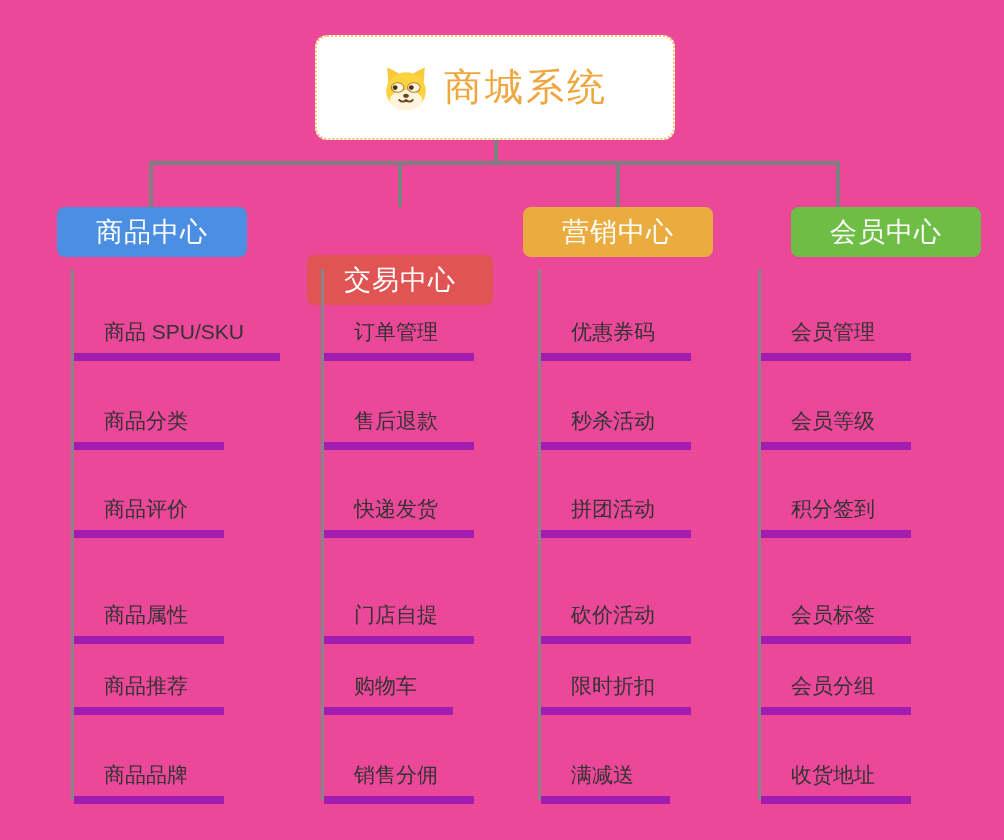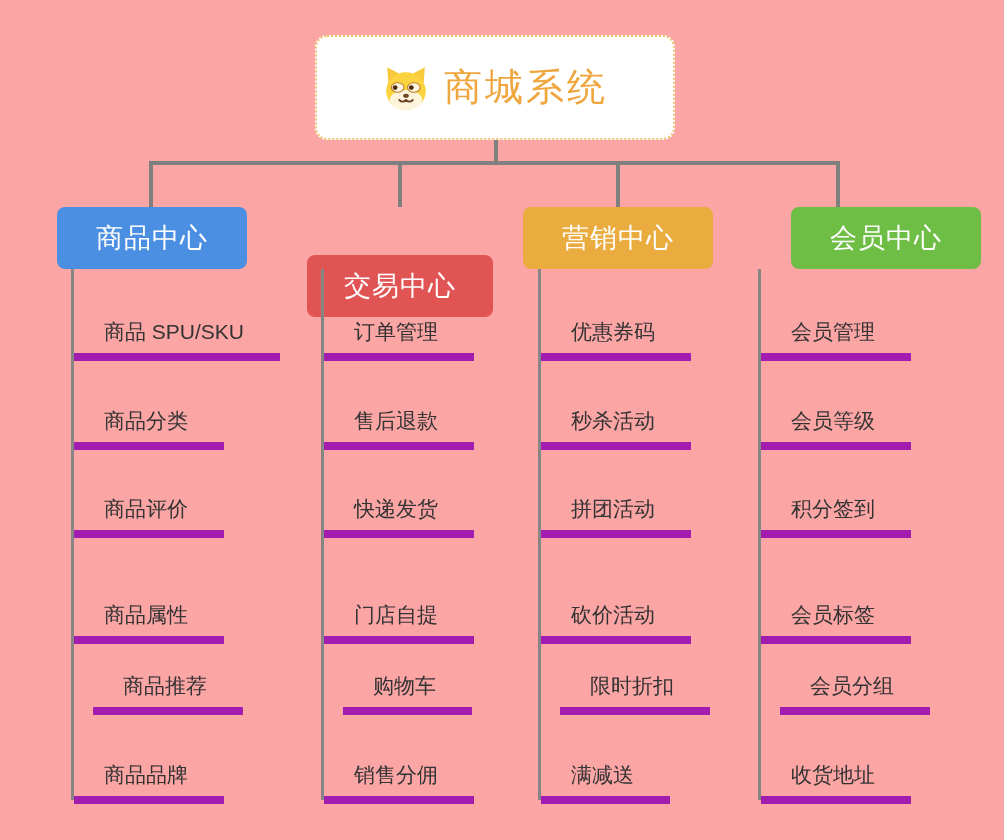--- a/index.html
+++ b/index.html
@@ -1,18 +1,18 @@
 <!DOCTYPE html>
 <html><head>
 <meta charset="utf-8">
 <style>
   html,body { margin:0; padding:0; }
   .canvas {
     position:relative; width:1004px; height:840px;
-    background:#fca5a5; overflow:hidden;
+    background:#ec4899; overflow:hidden;
     font-family:"Liberation Sans", sans-serif;
   }
   
   .root-node {
     position:absolute; left:315px; top:35px; width:360px; height:105px;
     background:#FFFFFF; border:2px dotted #EFC26C; border-radius:12px;
     box-sizing:border-box; display:flex; align-items:center; justify-content:center; gap:14px;
     cursor:pointer;
   }
   .root-title { font-size:38px; color:#F0A63E; letter-spacing:3px; white-space:nowrap; }
@@ -22,21 +22,21 @@
   .connector { position:absolute; background:#7F7F7F; }
   #c-root { left:494px; top:140px; width:4px; height:25px; }
   #c-h    { left:149px; top:161px; width:691px; height:4px; }
   #c-d1   { left:149px; top:161px; width:4px; height:46px; }
   #c-d2   { left:398px; top:161px; width:4px; height:46px; }
   #c-d3   { left:616px; top:161px; width:4px; height:46px; }
   #c-d4   { left:836px; top:161px; width:4px; height:46px; }
 
   
   .branch {
-    position:absolute; top:207px; height:62px; border-radius:8px;
+    position:absolute; top:207px; height:50px; border-radius:8px;
     color:#FFFFFF; font-size:27px; letter-spacing:1px;
     display:flex; align-items:center; justify-content:center;
     box-sizing:border-box; cursor:pointer; white-space:nowrap;
   }
   #b1 { left:57px;  width:190px; }
   #b2 { left:307px; width:186px; }
   #b3 { left:523px; width:190px; }
   #b4 { left:743px; width:190px;margin-left:48px; }
 
   
@@ -49,21 +49,21 @@
   .item {
     position:absolute; left:0; white-space:nowrap;
     font-size:21px; color:#333333; line-height:24px;
     padding:0 36px 9px 30px; border-bottom:8px solid #a21caf;
     cursor:pointer;
   }
   .item:nth-child(1) { top:51px;  }
   .item:nth-child(2) { top:140px; }
   .item:nth-child(3) { top:228px; }
   .item:nth-child(4) { top:334px; }
-  .item:nth-child(5) { top:405px;margin-left:19px; }
+  .item:nth-child(5) { top:405px; }
   .item:nth-child(6) { top:494px; }
 </style>
 </head>
 <body>
 
 <div class="canvas">
 
   <div class="connector" id="c-root"></div>
   <div class="connector" id="c-h"></div>
   <div class="connector" id="c-d1"></div>

